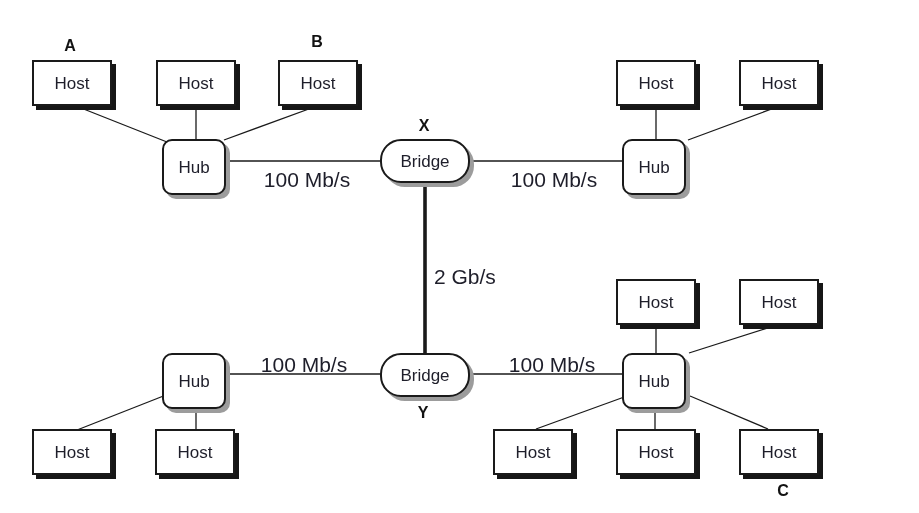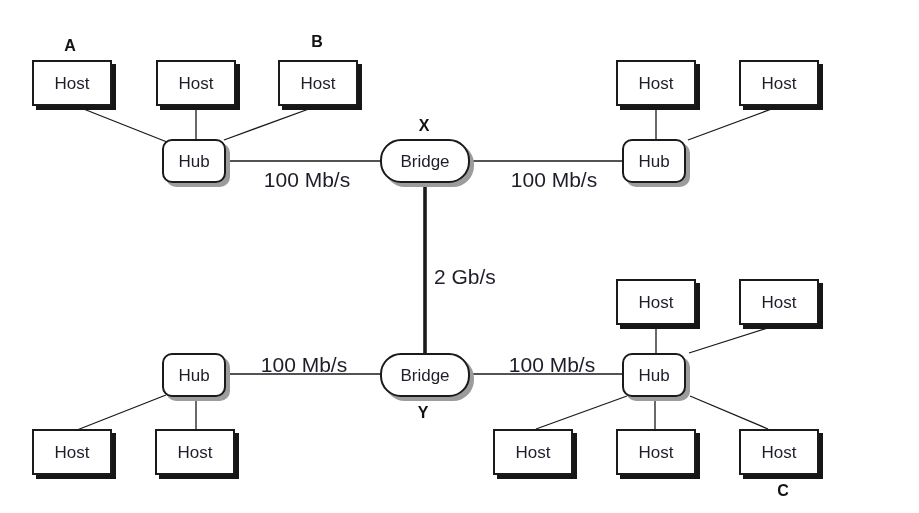--- a/index.html
+++ b/index.html
@@ -41,21 +41,21 @@
     font-size: 17px;
     line-height: 1;
   }
   .host {
     width: 80px;
     height: 46px;
     box-shadow: 4px 4px 0 var(--host-shadow, #161616);
   }
   .hub {
     width: 64px;
-    height: 44px;
+    height: 56px;
     border-radius: 10px;
     box-shadow: 4px 4px 0 var(--hub-shadow, #9c9c9c);
   }
   .bridge {
     width: 90px;
     height: 44px;
     border-radius: 21px;
     box-shadow: 4px 4px 0 var(--hub-shadow, #9c9c9c);
   }
   .tag {

